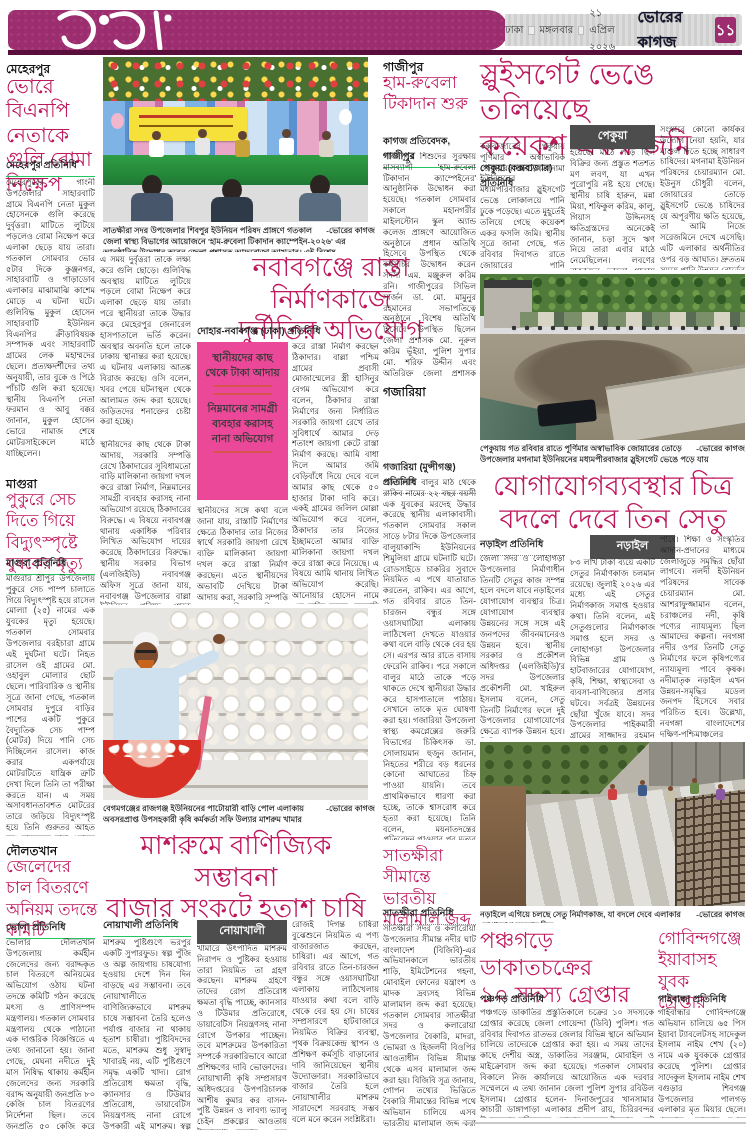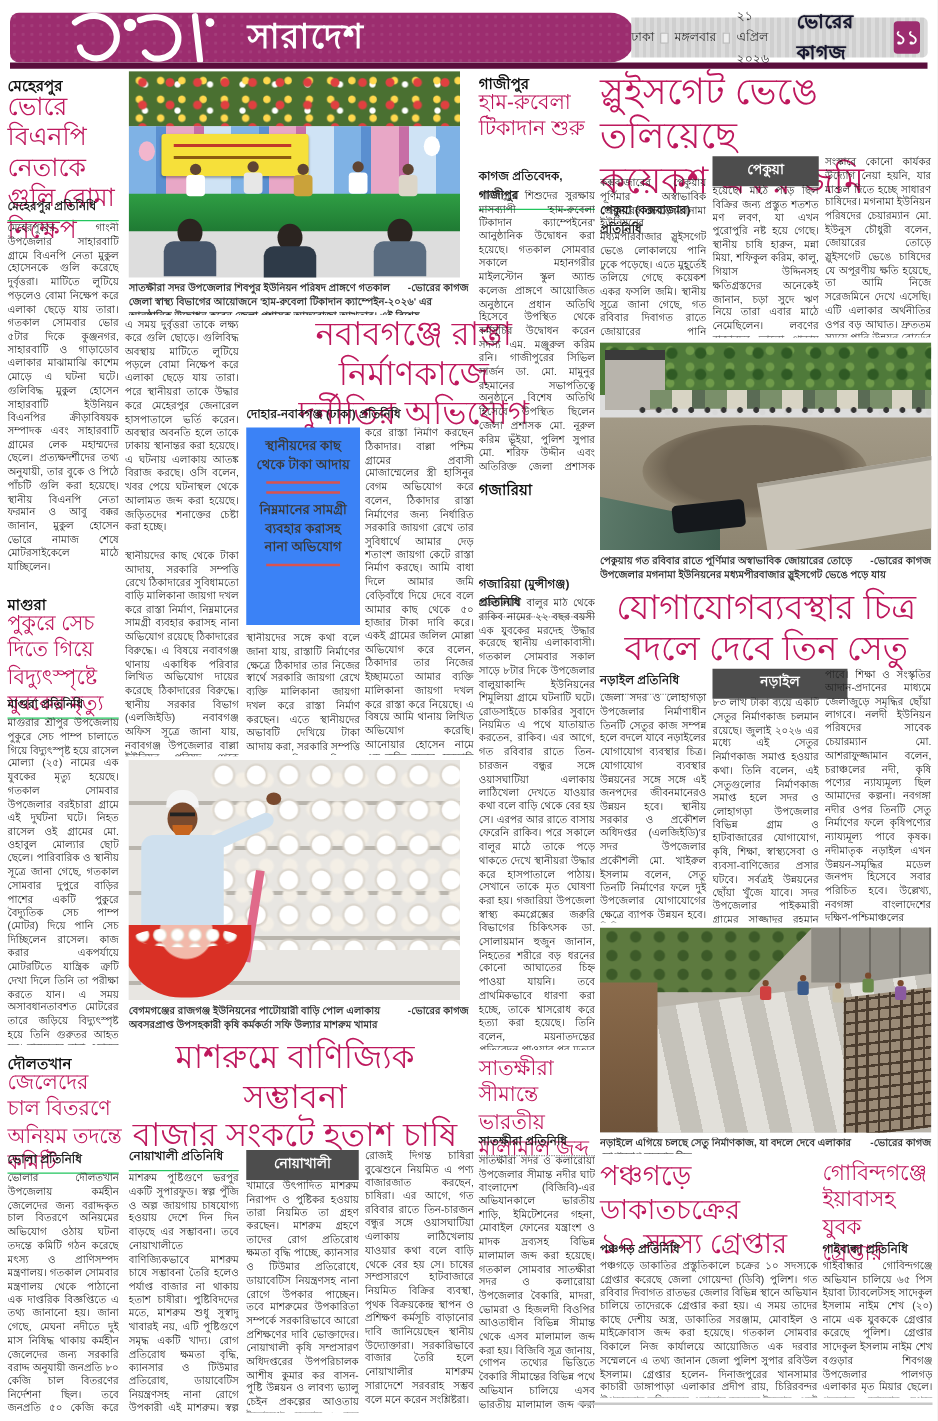--- a/index.html
+++ b/index.html
@@ -23,21 +23,21 @@
   .kicker{font-size:12px;font-weight:700;color:#111;}
   .headline{font-weight:400;color:#be185d;line-height:1.22;white-space:pre-line;}
   .h-xl{font-size:29px;} .h-lg{font-size:26px;text-align:center;} .h-md{font-size:22px;} .h-sm{font-size:16.5px;line-height:1.3;}
   .byline{font-size:9.5px;font-weight:700;color:#222;border-bottom:1px solid #22c55e;padding-bottom:3px;}
   .byline.dot{border-bottom:1px dotted #888;}
   .body{font-size:8.2px;line-height:1.32;text-align:justify;color:#222;overflow:hidden;}
   .boxlabel{background:#4d4d4d;color:#fff;font-size:11px;font-weight:700;text-align:center;
             padding:2px 0 3px;}
   .caption{font-size:8px;line-height:1.35;color:#333;font-weight:600;overflow:hidden;}
   .credit{float:right;color:#333;font-weight:700;}
-  .hlbox{background:#3b82f6;padding:8px 6px 6px;box-sizing:border-box;}
+  .hlbox{background:#ec4899;padding:8px 6px 6px;box-sizing:border-box;}
   .hlitem{font-size:10.5px;font-weight:700;color:#3a3a3a;text-align:center;line-height:1.4;}
   .hlrule{height:2px;background:#d9534f;margin:6px 10px;}
   .thinrule{background:#c9c9c9;}
   
   .photo{overflow:hidden;background:#ddd;}
   .pa{position:absolute;}
   .pe-flowers{left:0;top:0;right:0;height:44px;background-color:#4a7031;
     background-image:radial-gradient(circle,#e04040 0 3px,transparent 4px),
       radial-gradient(circle,#ffd84d 0 2.5px,transparent 3.5px),
       radial-gradient(circle,#fff 0 2px,transparent 3px);
@@ -113,21 +113,20 @@
   <div class="abs banner" style="left:8px;top:10px;width:500px;height:40px;">
     <span class="abs" style="left:40px;top:-2px;">
       <svg width="130" height="46" viewBox="0 0 130 46">
         <path d="M12 10 C34 -6 56 18 40 34 C32 42 18 39 16 30" stroke="#fff" fill="none" stroke-width="5" stroke-linecap="round"></path>
         <circle cx="56" cy="12" r="5" fill="#fff"></circle>
         <path d="M64 8 C84 0 100 14 93 30 C88 40 74 42 68 34" stroke="#fff" stroke-width="5" fill="none" stroke-linecap="round"></path>
         <path d="M108 5 L112 40" stroke="#fff" stroke-width="5" stroke-linecap="round"></path>
         <circle cx="120" cy="10" r="3.5" fill="#fff"></circle>
       </svg>
     </span>
-    <span class="section-title" style="margin-left:190px;">সারাদেশ</span>
   </div>
   <div class="abs graystrip" style="left:505px;top:14px;width:237px;height:32px;">
     <span class="dateline">
       <span>ঢাকা</span>
       <span class="sep"></span>
       <span>মঙ্গলবার</span>
       <span class="sep"></span>
       <span>২১ এপ্রিল ২০২৬</span>
     </span>
     <span class="paperlogo">ভোরের কাগজ</span>
@@ -221,21 +220,21 @@
   </div>
   <div class="abs caption" style="left:480px;top:444px;width:265px;height:24px;">
     <span class="credit">-ভোরের কাগজ</span>
     <span>পেকুয়ায় গত রবিবার রাতে পূর্ণিমার অস্বাভাবিক জোয়ারের তোড়ে উপজেলার মগনামা ইউনিয়নের মধ্যমপীরবাজার স্লুইসগেট ভেঙে পড়ে যায়</span>
   </div>
 
   <div class="abs headline h-lg" style="left:480px;top:470px;width:266px;font-size:27px;">যোগাযোগব্যবস্থার চিত্র
 বদলে দেবে তিন সেতু</div>
   <div class="abs byline dot" style="left:480px;top:537px;width:85px;">নড়াইল প্রতিনিধি</div>
   <div class="abs body" style="left:480px;top:554px;width:85px;height:184px;">জেলা সদর ও লোহাগড়া উপজেলার নির্মাণাধীন তিনটি সেতুর কাজ সম্পন্ন হলে বদলে যাবে নড়াইলের যোগাযোগ ব্যবস্থার চিত্র। যোগাযোগ ব্যবস্থার উন্নয়নের সঙ্গে সঙ্গে এই জনপদের জীবনমানেরও উন্নয়ন হবে। স্থানীয় সরকার ও প্রকৌশল অধিদপ্তর (এলজিইডি)'র সদর উপজেলার প্রকৌশলী মো. খাইরুল ইসলাম বলেন, সেতু তিনটি নির্মাণের ফলে দুই উপজেলার যোগাযোগের ক্ষেত্রে ব্যাপক উন্নয়ন হবে। তিনি বলেন, সদর উপজেলার কেশি, তুলারামপুর, চালিতাতলাসহ কয়েকটি গ্রাম ও লোহাগড়া উপজেলার কলাগাছি, রামচন্দ্রপুর, নলদীসহ বিভিন্ন গ্রামের পাশ দিয়ে প্রবাহিত নবগঙ্গা নদীর ওপর নির্মিত হচ্ছে এ তিনটি সেতু। তিনি জানান, নবগঙ্গা নদীর ওপর ফেদি-আলীগঞ্জ বাজার এলাকায় ২০ কোটি ৬৫ লাখ টাকা ব্যয়ে একটি সেতু এবং নলদী ঘাট এলাকায় ৯ কোটি ২৩ লাখ টাকা ব্যয়ে একটি সেতুর নির্মাণকাজ প্রায় ৬৫ শতাংশ সম্পন্ন হয়েছে। জুন ২০২৬-এর মধ্যে এর নির্মাণকাজ সমাপ্ত হওয়ার কথা। এ ছাড়াও মল্লিকপুরের বাজারসংলগ্ন এলাকায় নবগঙ্গা নদীর ওপর ৫১ কোটি</div>
-  <div class="abs boxlabel" style="left:570px;top:535px;width:108px;">নড়াইল</div>
+  <div class="abs boxlabel" style="left:590px;top:535px;width:85px;">নড়াইল</div>
   <div class="abs body" style="left:570px;top:558px;width:85px;height:180px;">৮৩ লাখ টাকা ব্যয়ে একটি সেতুর নির্মাণকাজ চলমান রয়েছে। জুলাই ২০২৬ এর মধ্যে এই সেতুর নির্মাণকাজ সমাপ্ত হওয়ার কথা। তিনি বলেন, এই সেতুগুলোর নির্মাণকাজ সমাপ্ত হলে সদর ও লোহাগড়া উপজেলার বিভিন্ন গ্রাম ও হাটবাজারের যোগাযোগ, কৃষি, শিক্ষা, স্বাস্থ্যসেবা ও ব্যবসা-বাণিজ্যের প্রসার ঘটবে। সর্বত্রই উন্নয়নের ছোঁয়া খুঁজে যাবে। সদর উপজেলার পাইকমারী গ্রামের সাজ্জাদুর রহমান রিপন বলেন, তিনটি সেতুর নির্মাণকাজ সম্পন্ন হলে আমরা দ্রুততম সময়ের মধ্যে বিভিন্ন স্থানে যাতায়াত করতে পারব। আগের মতো আমাদের কষ্টের দিন থাকবে না। স্থানীয় ব্যবসায়ী রফিকুল ইসলাম বলেন, নদীঘাটে নৌকার জন্য অপেক্ষা করে ঘণ্টার পর ঘণ্টা সময় পার করতে হবে না। এতে আমাদের যেমন সময় সাশ্রয় হবে, তেমনি আমাদের ব্যবসায়ও প্রসার হবে। প্রকৌশলী মো. খাইরুল ইসলাম বলেন, নবগঙ্গা নদীর ওপর নির্মিতব্য তিনটি সেতু সদর ও লোহাগড়া উপজেলার সঙ্গে যোগাযোগের উন্নয়ন ঘটাবে। এতে দুই উপজেলার মানুষের মধ্যেও পারস্পরিক যোগাযোগ বৃদ্ধি</div>
   <div class="abs body" style="left:660px;top:535px;width:85px;height:203px;">পাবে। শিক্ষা ও সংস্কৃতির আদান-প্রদানের মাধ্যমে জেলাজুড়ে সমৃদ্ধির ছোঁয়া লাগবে। নলদী ইউনিয়ন পরিষদের সাবেক চেয়ারম্যান মো. আশরাফুজ্জামান বলেন, চরাঞ্চলের নদী, কৃষি পণ্যের ন্যায্যমূল্য ছিল আমাদের কল্পনা। নবগঙ্গা নদীর ওপর তিনটি সেতু নির্মাণের ফলে কৃষিপণ্যের ন্যায্যমূল্য পাবে কৃষক। নদীমাতৃক নড়াইল এখন উন্নয়ন-সমৃদ্ধির মডেল জনপদ হিসেবে সবার পরিচিত হবে। উল্লেখ্য, নবগঙ্গা বাংলাদেশের দক্ষিণ-পশ্চিমাঞ্চলের চুয়াডাঙ্গা, ঝিনাইদহ, মাগুরা ও নড়াইল জেলার একটি গুরুত্বপূর্ণ নদী। মাথাভাঙ্গা নদী থেকে উৎপন্ন হয়ে এটি প্রবাহিত হয়ে ভৈরব নদে পতিত হয়েছে। এই নদীটি মাগুরা ও নড়াইল শহরের পাশ দিয়ে বয়ে গেছে। এই নদী নড়াইল সদর ও লোহাগড়া উপজেলার মাঝখান দিয়ে প্রবাহিত হওয়ায় দুই তীরের মানুষের যোগাযোগ সংকট রয়েছে, যা একই জেলার মানুষকে দুই প্রান্তে আলাদা করে রেখেছে। স্থানীয়দের মতে, সেতু তিনটি নির্মিত হলে নবগঙ্গা নদীর দুই তীরের মানুষের যোগাযোগ সংকট দূর হবে। তাদের মধ্যে সার্বিক যোগাযোগও বৃদ্ধি পাবে।</div>
 
   <div class="abs photo" style="left:480px;top:742px;width:265px;height:164px;">
     <div class="pa pb-bg"></div>
     <div class="pa pb-veg"></div>
     <div class="pa pb-wall"></div>
     <div class="pa pb-deck"></div>
     <div class="pa pb-rebar"></div>
     <div class="pa pb-soil"></div>

